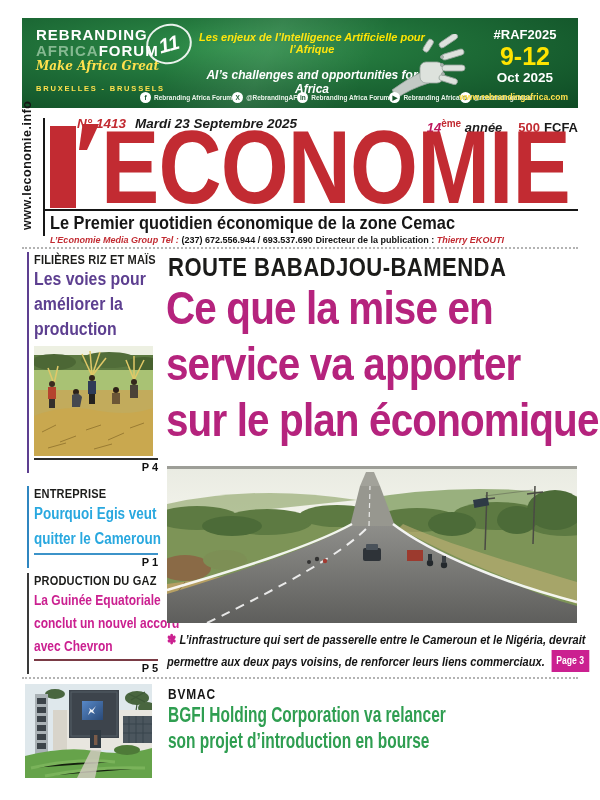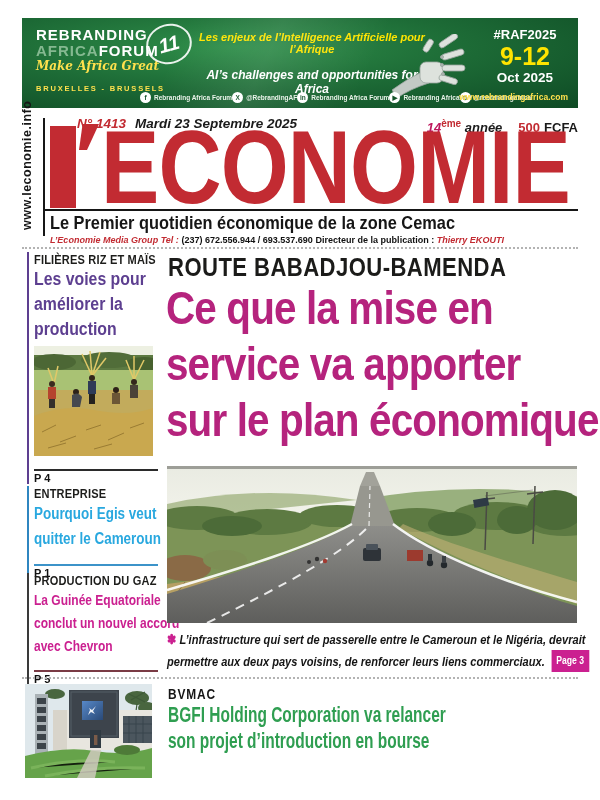--- a/index.html
+++ b/index.html
@@ -68,21 +68,21 @@
   .story2{top:486px;border-color:#2f86c0;}
   .story3{top:573px;border-color:#3a3a3a;}
   .kicker{font-size:13px;font-weight:bold;color:#1d1d1b;white-space:nowrap;transform:scaleX(.85);
     transform-origin:0 0;letter-spacing:.2px;}
   .s-head{font-weight:bold;transform-origin:0 0;}
   .s-head>div{white-space:nowrap;}
   .s1h{color:#5d3f90;font-size:18px;line-height:25px;transform:scaleX(.88);}
   .s2h{color:#29a8df;font-size:16px;line-height:25px;transform:scaleX(.84);}
   .s3h{color:#cb2090;font-size:15px;line-height:23px;transform:scaleX(.8);}
   .s-photo{margin-top:4px;width:119px;height:110px;display:block;}
-  .pnum{border-top:2px solid #2b2b2b;margin-top:13px;text-align:left;font-size:11px;font-weight:bold;color:#111;padding-top:1px;}
+  .pnum{border-top:2px solid #2b2b2b;margin-top:2px;text-align:right;font-size:11px;font-weight:bold;color:#111;padding-top:1px;}
   .story2 .pnum{border-color:#3c93c9;}
   .story3 .pnum{border-color:#7a3b45;}
 
   
   .lead-kicker{position:absolute;left:168px;top:252px;font-size:26px;font-weight:bold;color:#1b1b19;
     white-space:nowrap;letter-spacing:.5px;transform:scaleX(.85);transform-origin:0 0;}
   .lead-head{position:absolute;left:166px;top:280px;font-weight:bold;color:#b5237d;
     transform:scaleX(.86);transform-origin:0 0;font-size:47px;line-height:56px;letter-spacing:-1px;}
   .lead-head>div{white-space:nowrap;}
   .lead-photo{position:absolute;left:167px;top:466px;width:410px;height:157px;}

